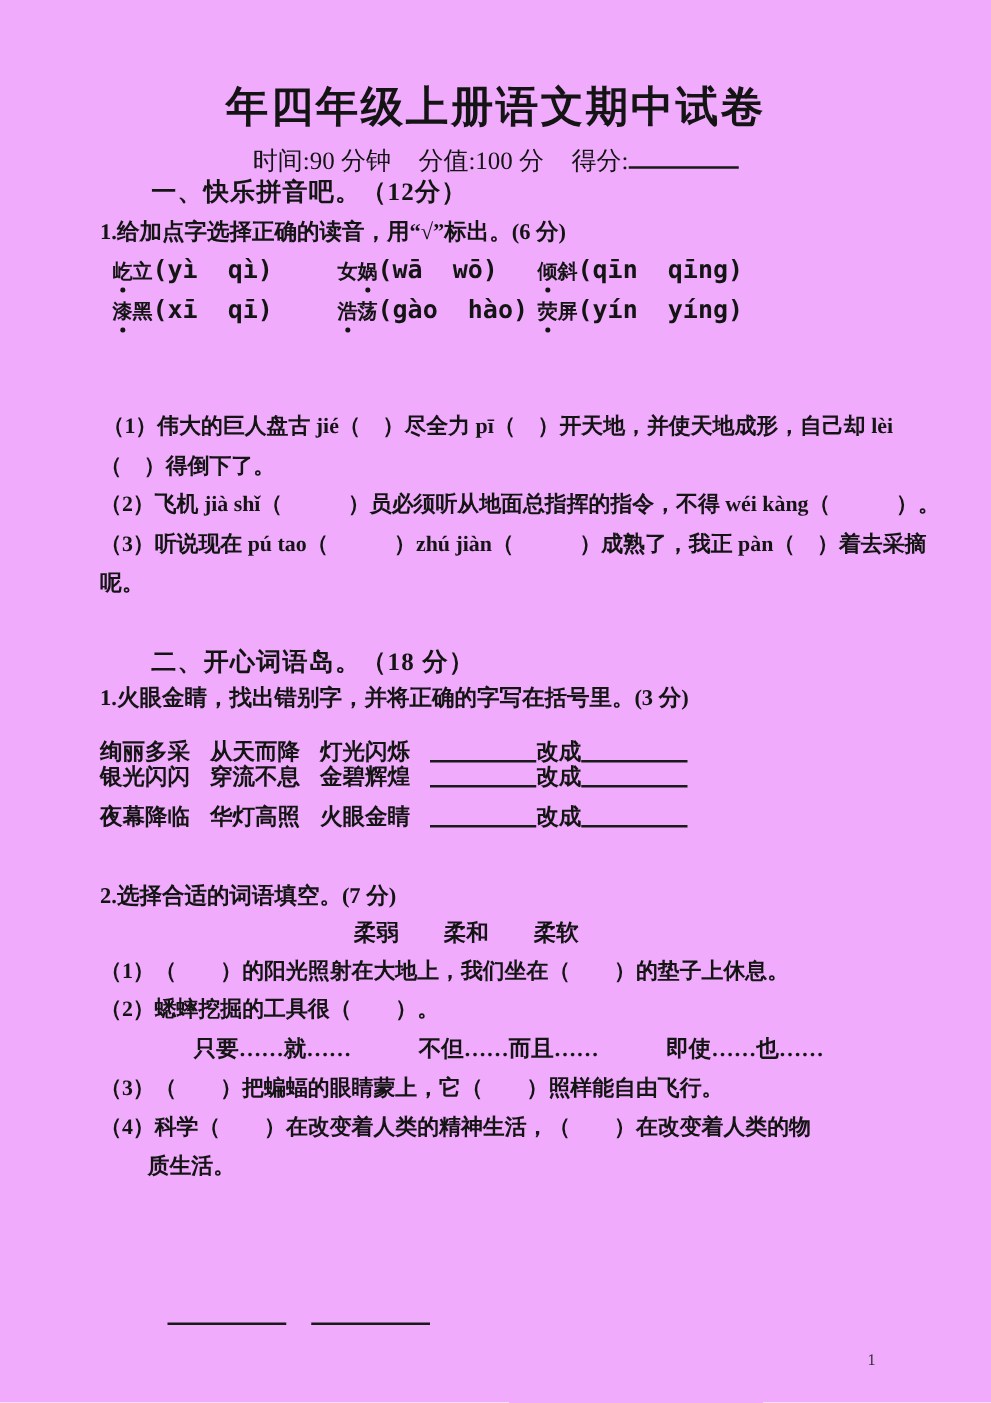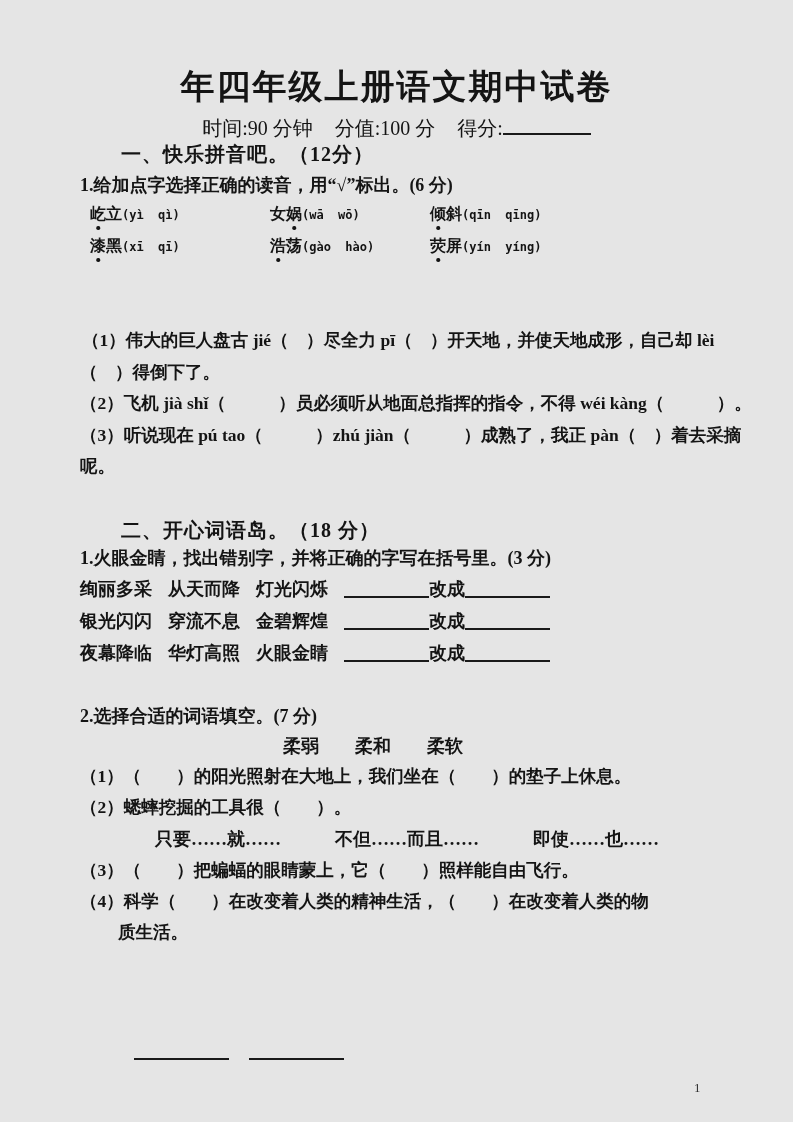--- a/index.html
+++ b/index.html
@@ -1,19 +1,19 @@
 <!DOCTYPE html>
 <html><head>
 <meta charset="utf-8">
 <style>
   html,body{margin:0;padding:0;background:#ffffff;}
   .page{
     position:relative;
     width:793px;height:1122px;
-    background:#e5e5e5;
+    background:#f0abfc;
     color:#141414;
     font-family:"Liberation Serif","DejaVu Serif",serif;
     overflow:hidden;
   }
   .line{
     position:absolute;
     white-space:pre;
     font-size:17.5px;
     font-weight:600;
     line-height:1.3;
@@ -40,21 +40,21 @@
   }
   .subtitle .blank{width:88px;}
   
   .pyrow{display:flex;left:90px;}
   .pyitem{display:inline-block;}
   .pyitem.c1{width:180px;}
   .pyitem.c2{width:160px;}
   .cjk{font-size:16px;font-weight:700;}
   .pinyin{
     font-family:"DejaVu Sans Mono","Liberation Mono",monospace;
-    font-size:12px;font-weight:600;
+    font-size:20px;font-weight:600;
   }
   .dotted{position:relative;display:inline-block;}
   .dotted::after{
     content:"";
     position:absolute;left:50%;bottom:-5px;
     width:3.5px;height:3.5px;border-radius:50%;
     background:#141414;transform:translateX(-50%);
   }
   
   .wrow{display:flex;left:80px;align-items:flex-end;font-size:18px;font-weight:700;}
@@ -94,21 +94,21 @@
   <div class="line" style="left:82px;top:329px">（1）伟大的巨人盘古 jié（　）尽全力 pī（　）开天地，并使天地成形，自己却 lèi</div>
   <div class="line" style="left:80px;top:361px">（　）得倒下了。</div>
   <div class="line" style="left:80px;top:392px">（2）飞机 jià shǐ（　　　）员必须听从地面总指挥的指令，不得 wéi kàng（　　　）。</div>
   <div class="line" style="left:80px;top:424px">（3）听说现在 pú tao（　　　）zhú jiàn（　　　）成熟了，我正 pàn（　）着去采摘</div>
   <div class="line" style="left:80px;top:455px">呢。</div>
 
   <div class="line heading" style="left:85px;top:517px">二、开心词语岛。（18 分）</div>
 
   <div class="line prompt" style="left:80px;top:547px">1.火眼金睛，找出错别字，并将正确的字写在括号里。(3 分)</div>
 
-  <div class="line wrow" style="top:578px">
+  <div class="line wrow" style="top:590px">
     <span class="w">绚丽多采</span>
     <span class="w">从天而降</span>
     <span class="w">灯光闪烁</span>
     <span class="blank"></span>
     <span class="gai">改成</span>
     <span class="blank"></span>
   </div>
   <div class="line wrow" style="top:610px">
     <span class="w">银光闪闪</span>
     <span class="w">穿流不息</span>

